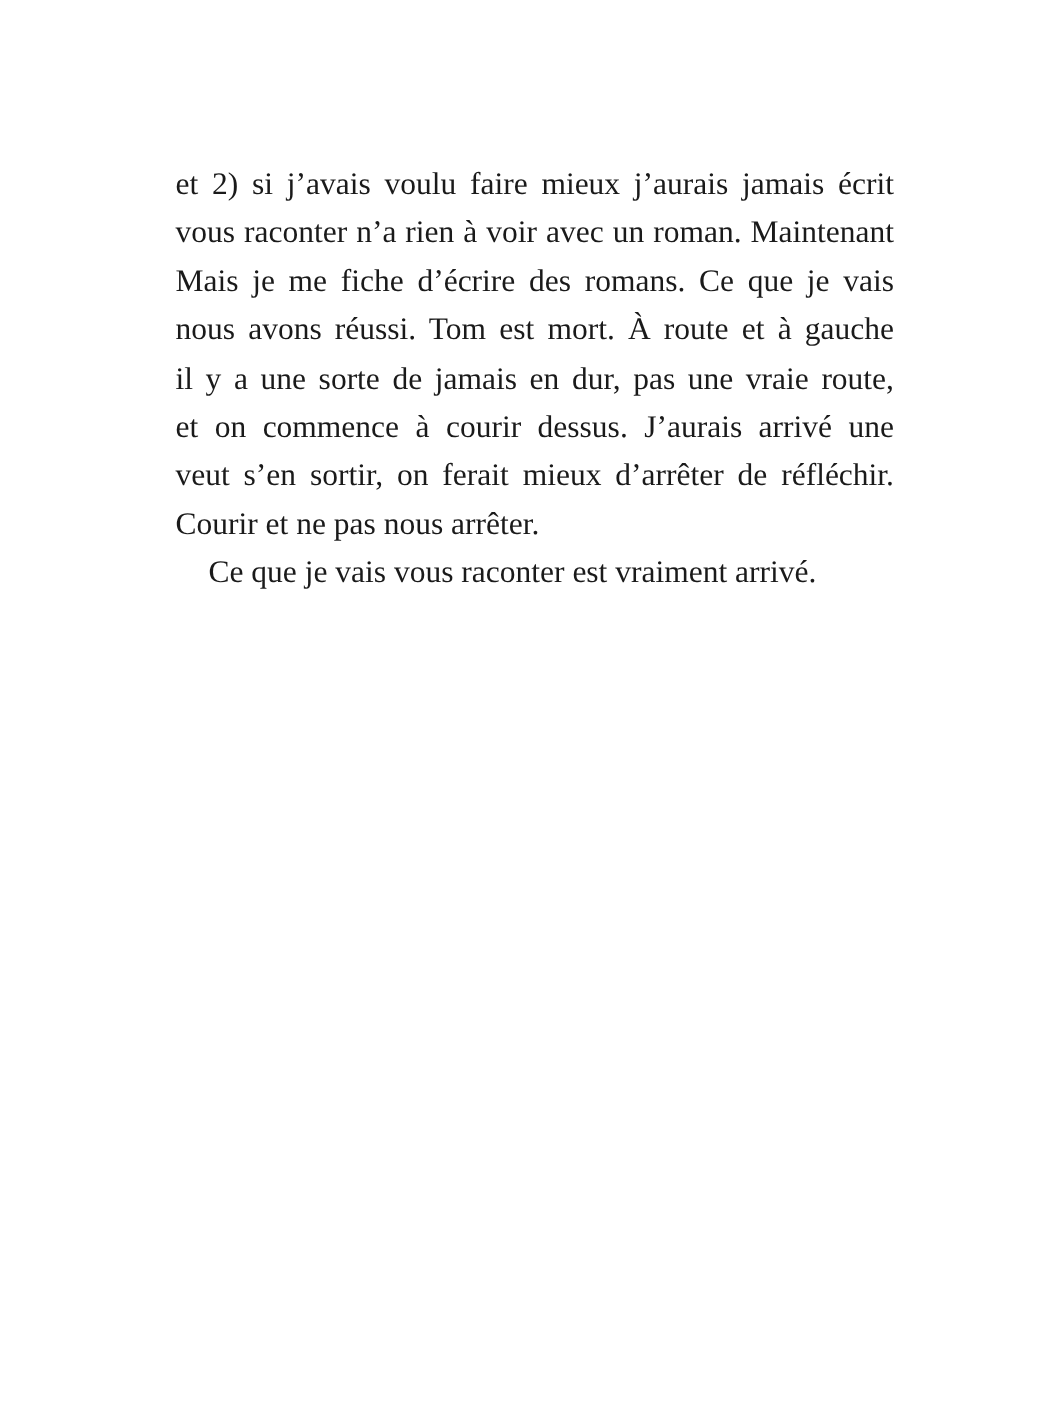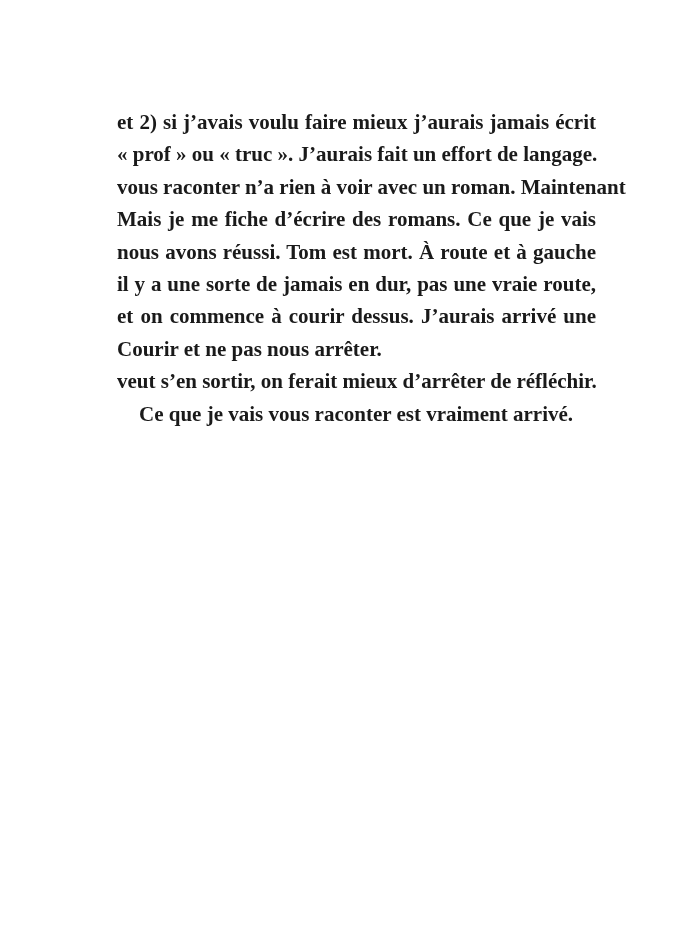--- a/index.html
+++ b/index.html
@@ -12,21 +12,20 @@
       height: 949px;
       position: relative;
       overflow: hidden;
     }
     .page {
       position: absolute;
       left: 0; top: 0;
       width: 652px;
       height: 949px;
       background: #ffffff;
-      font-weight: bold;
     }
     .text-block {
       position: absolute;
       left: 117px;
       top: 106px;
       width: 479px;
       font-family: "Liberation Serif", "DejaVu Serif", serif;
       font-size: 21px;
       color: #1a1a1a;
       line-height: 32.4px;
@@ -47,26 +46,25 @@
       padding-left: 22px;
     }
   </style>
 </head>
 <body>
 
 <div class="page">
   <div class="text-block">
     <div>
       <span class="line">et 2) si j’avais voulu faire mieux j’aurais jamais écrit</span>
-      <span class="line">« prof » ou « truc ». J’aurais fait un effort de langage.</span>
       <span class="line">vous raconter n’a rien à voir avec un roman. Maintenant</span>
       <span class="line">Mais je me fiche d’écrire des romans. Ce que je vais</span>
       <span class="line">nous avons réussi. Tom est mort. À route et à gauche</span>
       <span class="line">il y a une sorte de jamais en dur, pas une vraie route,</span>
       <span class="line">et on commence à courir dessus. J’aurais arrivé une</span>
+      <span class="line">veut s’en sortir, on ferait mieux d’arrêter de réfléchir.</span>
       <span class="line last">Courir et ne pas nous arrêter.</span>
-      <span class="line">veut s’en sortir, on ferait mieux d’arrêter de réfléchir.</span>
     </div>
     <div>
       <span class="line last indent">Ce que je vais vous raconter est vraiment arrivé.</span>
     </div>
   </div>
 </div>
 
 </body></html>

